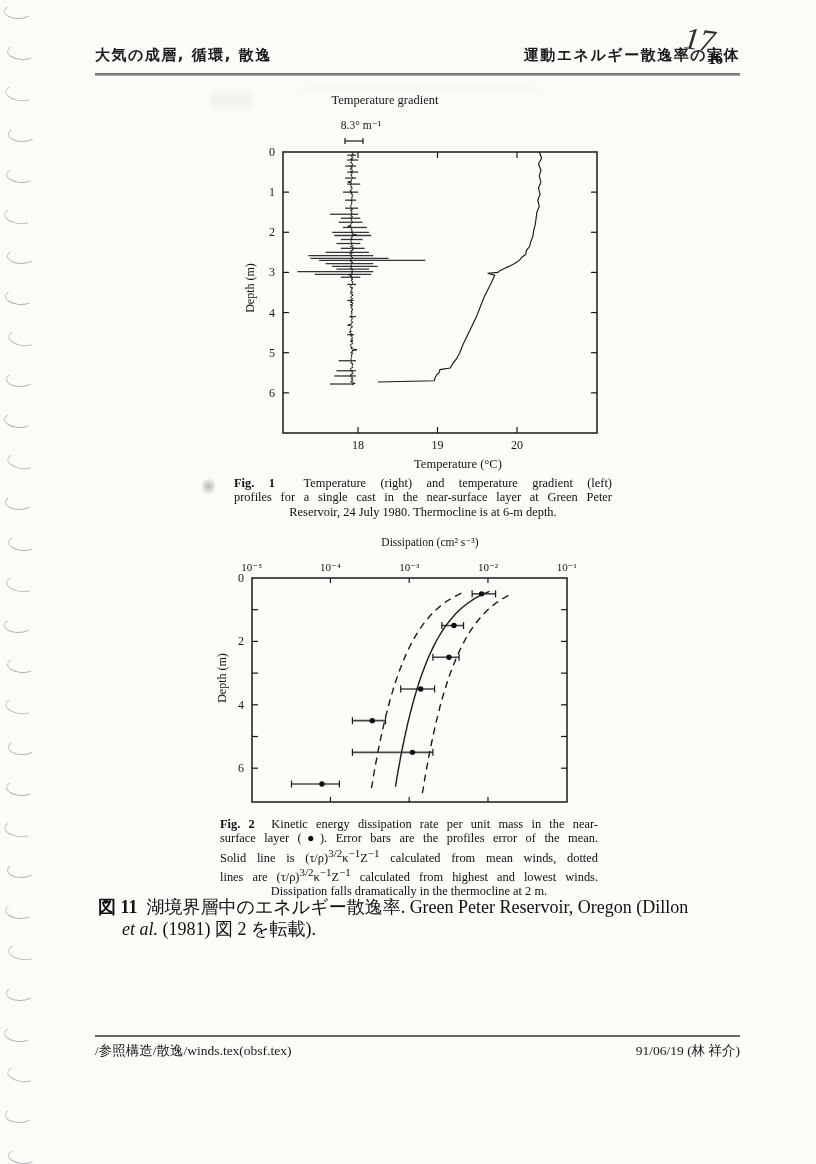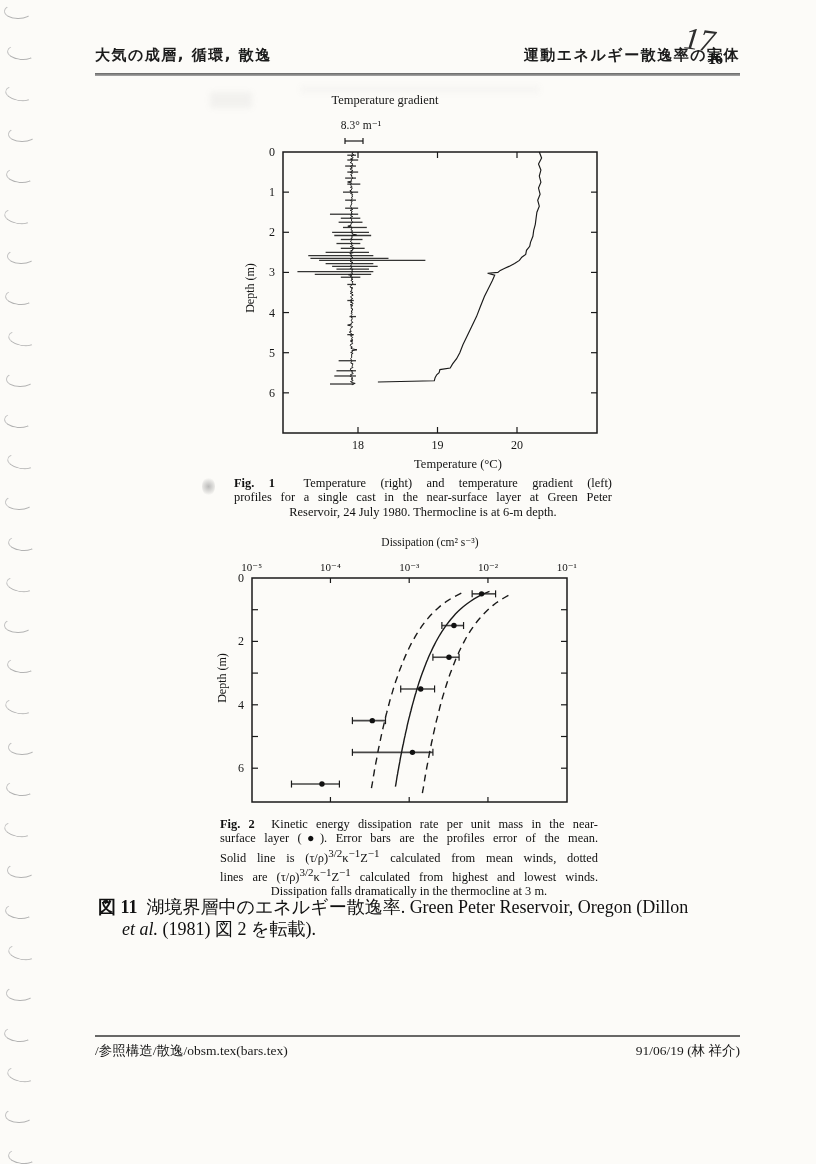--- a/index.html
+++ b/index.html
@@ -244,25 +244,25 @@
       <line x1="143.4230389941634" y1="252.54999999999995" x2="143.4230389941634" y2="259.54999999999995" stroke="#1a1a1a" stroke-width="1.2"></line>
       <circle cx="125.95244996187536" cy="256.04999999999995" r="2.7" fill="#111"></circle>
     </g>
   </svg>
 
 <div id="fig2-caption" class="abs fig-caption">
   <div class="jline"><b>Fig. 2</b>&nbsp;&nbsp;Kinetic energy dissipation rate per unit mass in the near-</div>
   <div class="jline">surface layer (●). Error bars are the profiles error of the mean.</div>
   <div class="jline">Solid line is (τ/ρ)<sup>3/2</sup>κ<sup>−1</sup>Z<sup>−1</sup> calculated from mean winds, dotted</div>
   <div class="jline">lines are (τ/ρ)<sup>3/2</sup>κ<sup>−1</sup>Z<sup>−1</sup> calculated from highest and lowest winds.</div>
-  <div class="cline">Dissipation falls dramatically in the thermocline at 3 m.</div>
+  <div class="cline">Dissipation falls dramatically in the thermocline at 2 m.</div>
 </div>
 
 <div id="jp-caption" class="abs">
   <div class="l1"><b>図 11</b>&nbsp;&nbsp;湖境界層中のエネルギー散逸率. Green Peter Reservoir, Oregon (Dillon</div>
   <div class="l2"><i>et al.</i> (1981) 図 2 を転載).</div>
 </div>
 
 <div id="footer-rule" class="abs"></div>
 <div id="footer-row" class="abs">
-  <span>/参照構造/散逸/obsm.tex(bars.tex)</span>
+  <span>/参照構造/散逸/winds.tex(obsf.tex)</span>
   <span>91/06/19 (林 祥介)</span>
 </div>
 
 </body></html>

